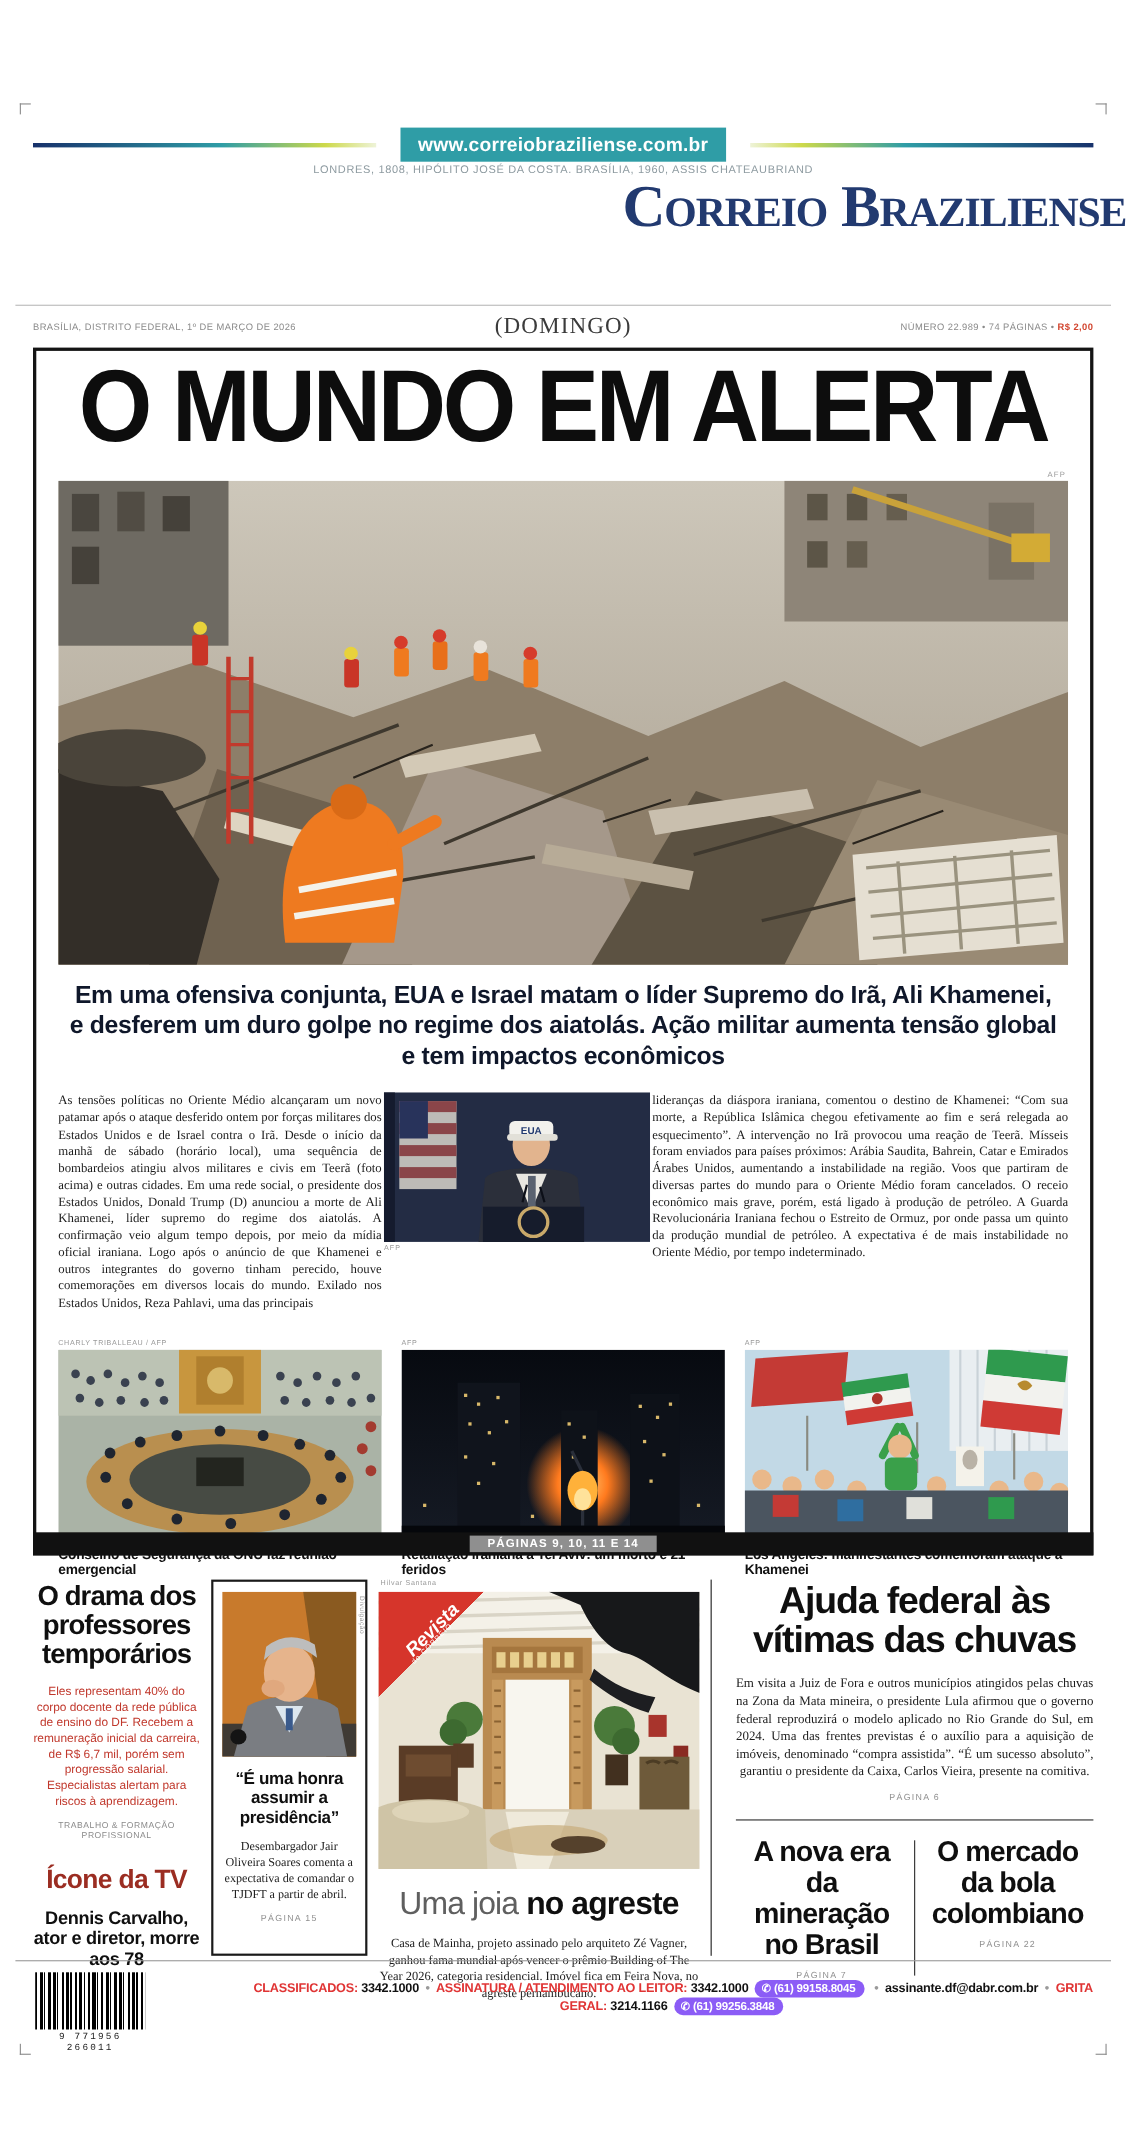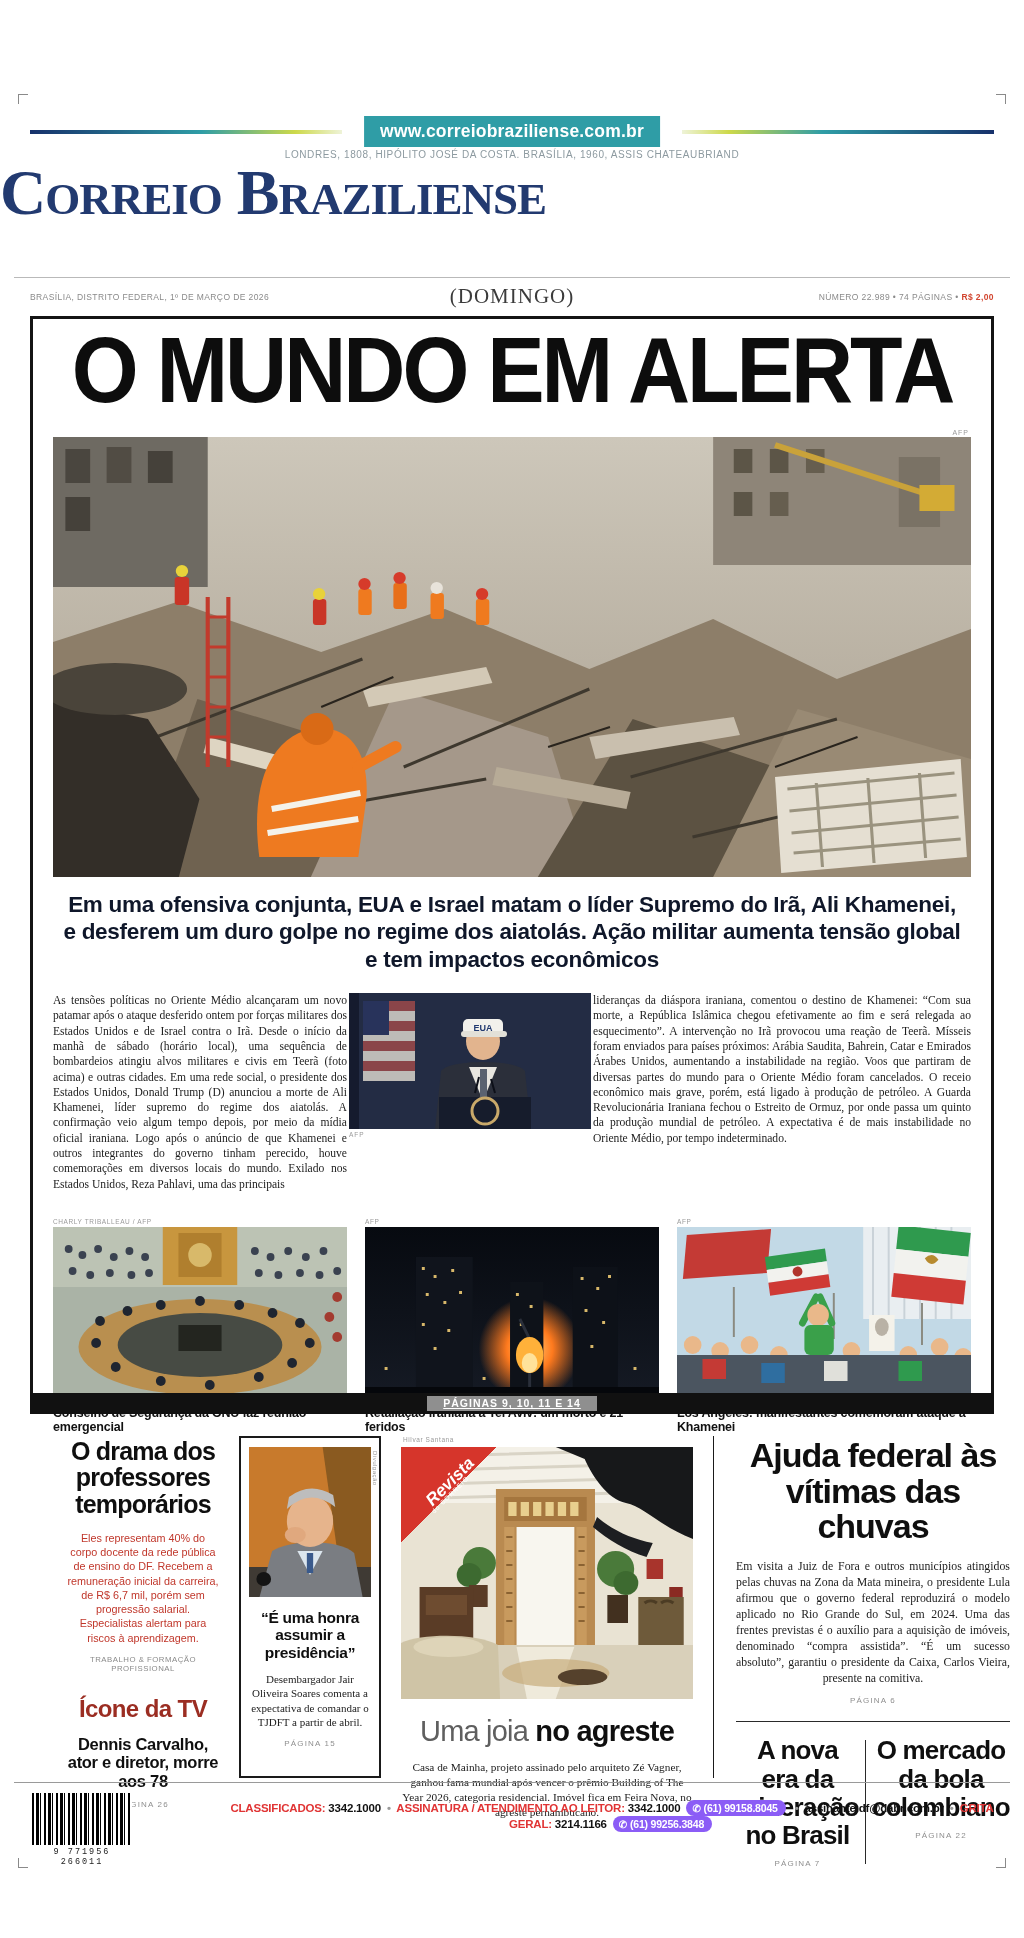--- a/index.html
+++ b/index.html
@@ -11,22 +11,22 @@
   .crop.bl{left:18px;top:1858px;border-left-width:1px;border-bottom-width:1px;}
   .crop.br{right:18px;top:1858px;border-right-width:1px;border-bottom-width:1px;}
 
   
   .grad-line{position:absolute;top:130px;height:4px;}
   .grad-line.l{left:30px;width:312px;background:linear-gradient(to right,#17316b,#2f9da6 55%,#cdd94a 85%,#eef3d8);}
   .grad-line.r{right:30px;width:312px;background:linear-gradient(to left,#17316b,#2f9da6 55%,#cdd94a 85%,#eef3d8);}
   .site-box{position:absolute;top:116px;left:50%;transform:translateX(-50%);background:#2f9da6;
             color:#fff;font-weight:bold;font-size:17.5px;padding:5px 16px;letter-spacing:.2px;cursor:pointer;}
   .tagline{position:absolute;top:149px;width:100%;text-align:center;font-size:10px;color:#8d9aa0;letter-spacing:.6px;}
-  .masthead{position:absolute;top:156px;width:100%;text-align:left;font-family:"Liberation Serif",serif;
-            font-variant:small-caps;font-weight:bold;font-size:64px;line-height:1.15;color:#223a70;letter-spacing:-1px;}
+  .masthead{position:absolute;top:156px;width:100%;text-align:right;font-family:"Liberation Serif",serif;
+            font-variant:small-caps;font-weight:bold;font-size:54px;line-height:1.15;color:#223a70;letter-spacing:-1px;}
   .rule-top{position:absolute;top:277px;left:14px;right:14px;border-top:1.5px solid #b9b9b9;}
   .dateline{position:absolute;top:284px;left:30px;right:30px;height:24px;}
   .dateline .dl{position:absolute;left:0;top:8px;font-size:8.5px;color:#8a8a8a;letter-spacing:.4px;}
   .dateline .dc{position:absolute;left:0;right:0;top:0;text-align:center;font-family:"Liberation Serif",serif;
                 font-size:21px;color:#3b3b3b;letter-spacing:1px;}
   .dateline .dr{position:absolute;right:0;top:8px;font-size:8.5px;color:#8a8a8a;letter-spacing:.4px;}
   .dateline .price{color:#d2452f;font-weight:bold;}
 
   
   .main-box{position:absolute;top:316px;left:30px;right:30px;height:1098px;border:3px solid #141414;
@@ -45,24 +45,24 @@
   .inline-fig svg{width:242px;height:136px;display:block;}
   .inline-credit{font-size:6.5px;color:#9a9a9a;margin-top:2px;letter-spacing:1px;}
   .trio{display:flex;gap:18px;margin-top:26px;}
   .trio figure{margin:0;flex:1;}
   .pcredit{font-size:6.5px;color:#9a9a9a;letter-spacing:.6px;height:9px;}
   .trio svg{width:100%;height:170px;display:block;}
   .caption{margin-top:9px;font-weight:bold;font-size:12.5px;color:#111;letter-spacing:-.2px;}
   .pages-bar{position:absolute;left:-3px;right:-3px;bottom:-3px;height:21px;background:#111;
              display:flex;align-items:center;justify-content:center;}
   .pages-chip{background:#8f8f8f;color:#fff;font-weight:bold;font-size:10.5px;letter-spacing:1px;
-              padding:2px 16px;line-height:1;text-decoration:underline;}
+              padding:2px 16px;line-height:1;}
 
   
-  .bottom{position:absolute;top:1436px;left:30px;right:30px;height:342px;display:flex;gap:20px;margin-left:37px;}
+  .bottom{position:absolute;top:1436px;left:30px;right:30px;height:342px;display:flex;gap:10px;}
   .c1{width:152px;flex:none;text-align:center;}
   .c1 .t1{font-weight:800;font-size:25px;line-height:1.05;letter-spacing:-.8px;color:#0f0f0f;margin-top:2px;}
   .c1 .red{margin-top:14px;font-size:10.8px;line-height:1.32;color:#c0372b;font-weight:500;}
   .c1 .lbl{margin-top:10px;font-size:7.8px;color:#8a8a8a;letter-spacing:.5px;}
   .c1 .tv{margin-top:22px;font-weight:800;font-size:24px;letter-spacing:-.6px;color:#9b2d22;}
   .c1 .t2{margin-top:12px;font-weight:800;font-size:16.5px;line-height:1.12;letter-spacing:-.3px;color:#0f0f0f;}
   .pg{margin-top:10px;font-size:8px;color:#8f8f8f;letter-spacing:1.2px;}
   .c2{width:142px;flex:none;border:2.5px solid #1a1a1a;box-sizing:border-box;padding:9px 8px;text-align:center;}
   .c2 .ph{position:relative;}
   .c2 svg{width:100%;height:150px;display:block;}

